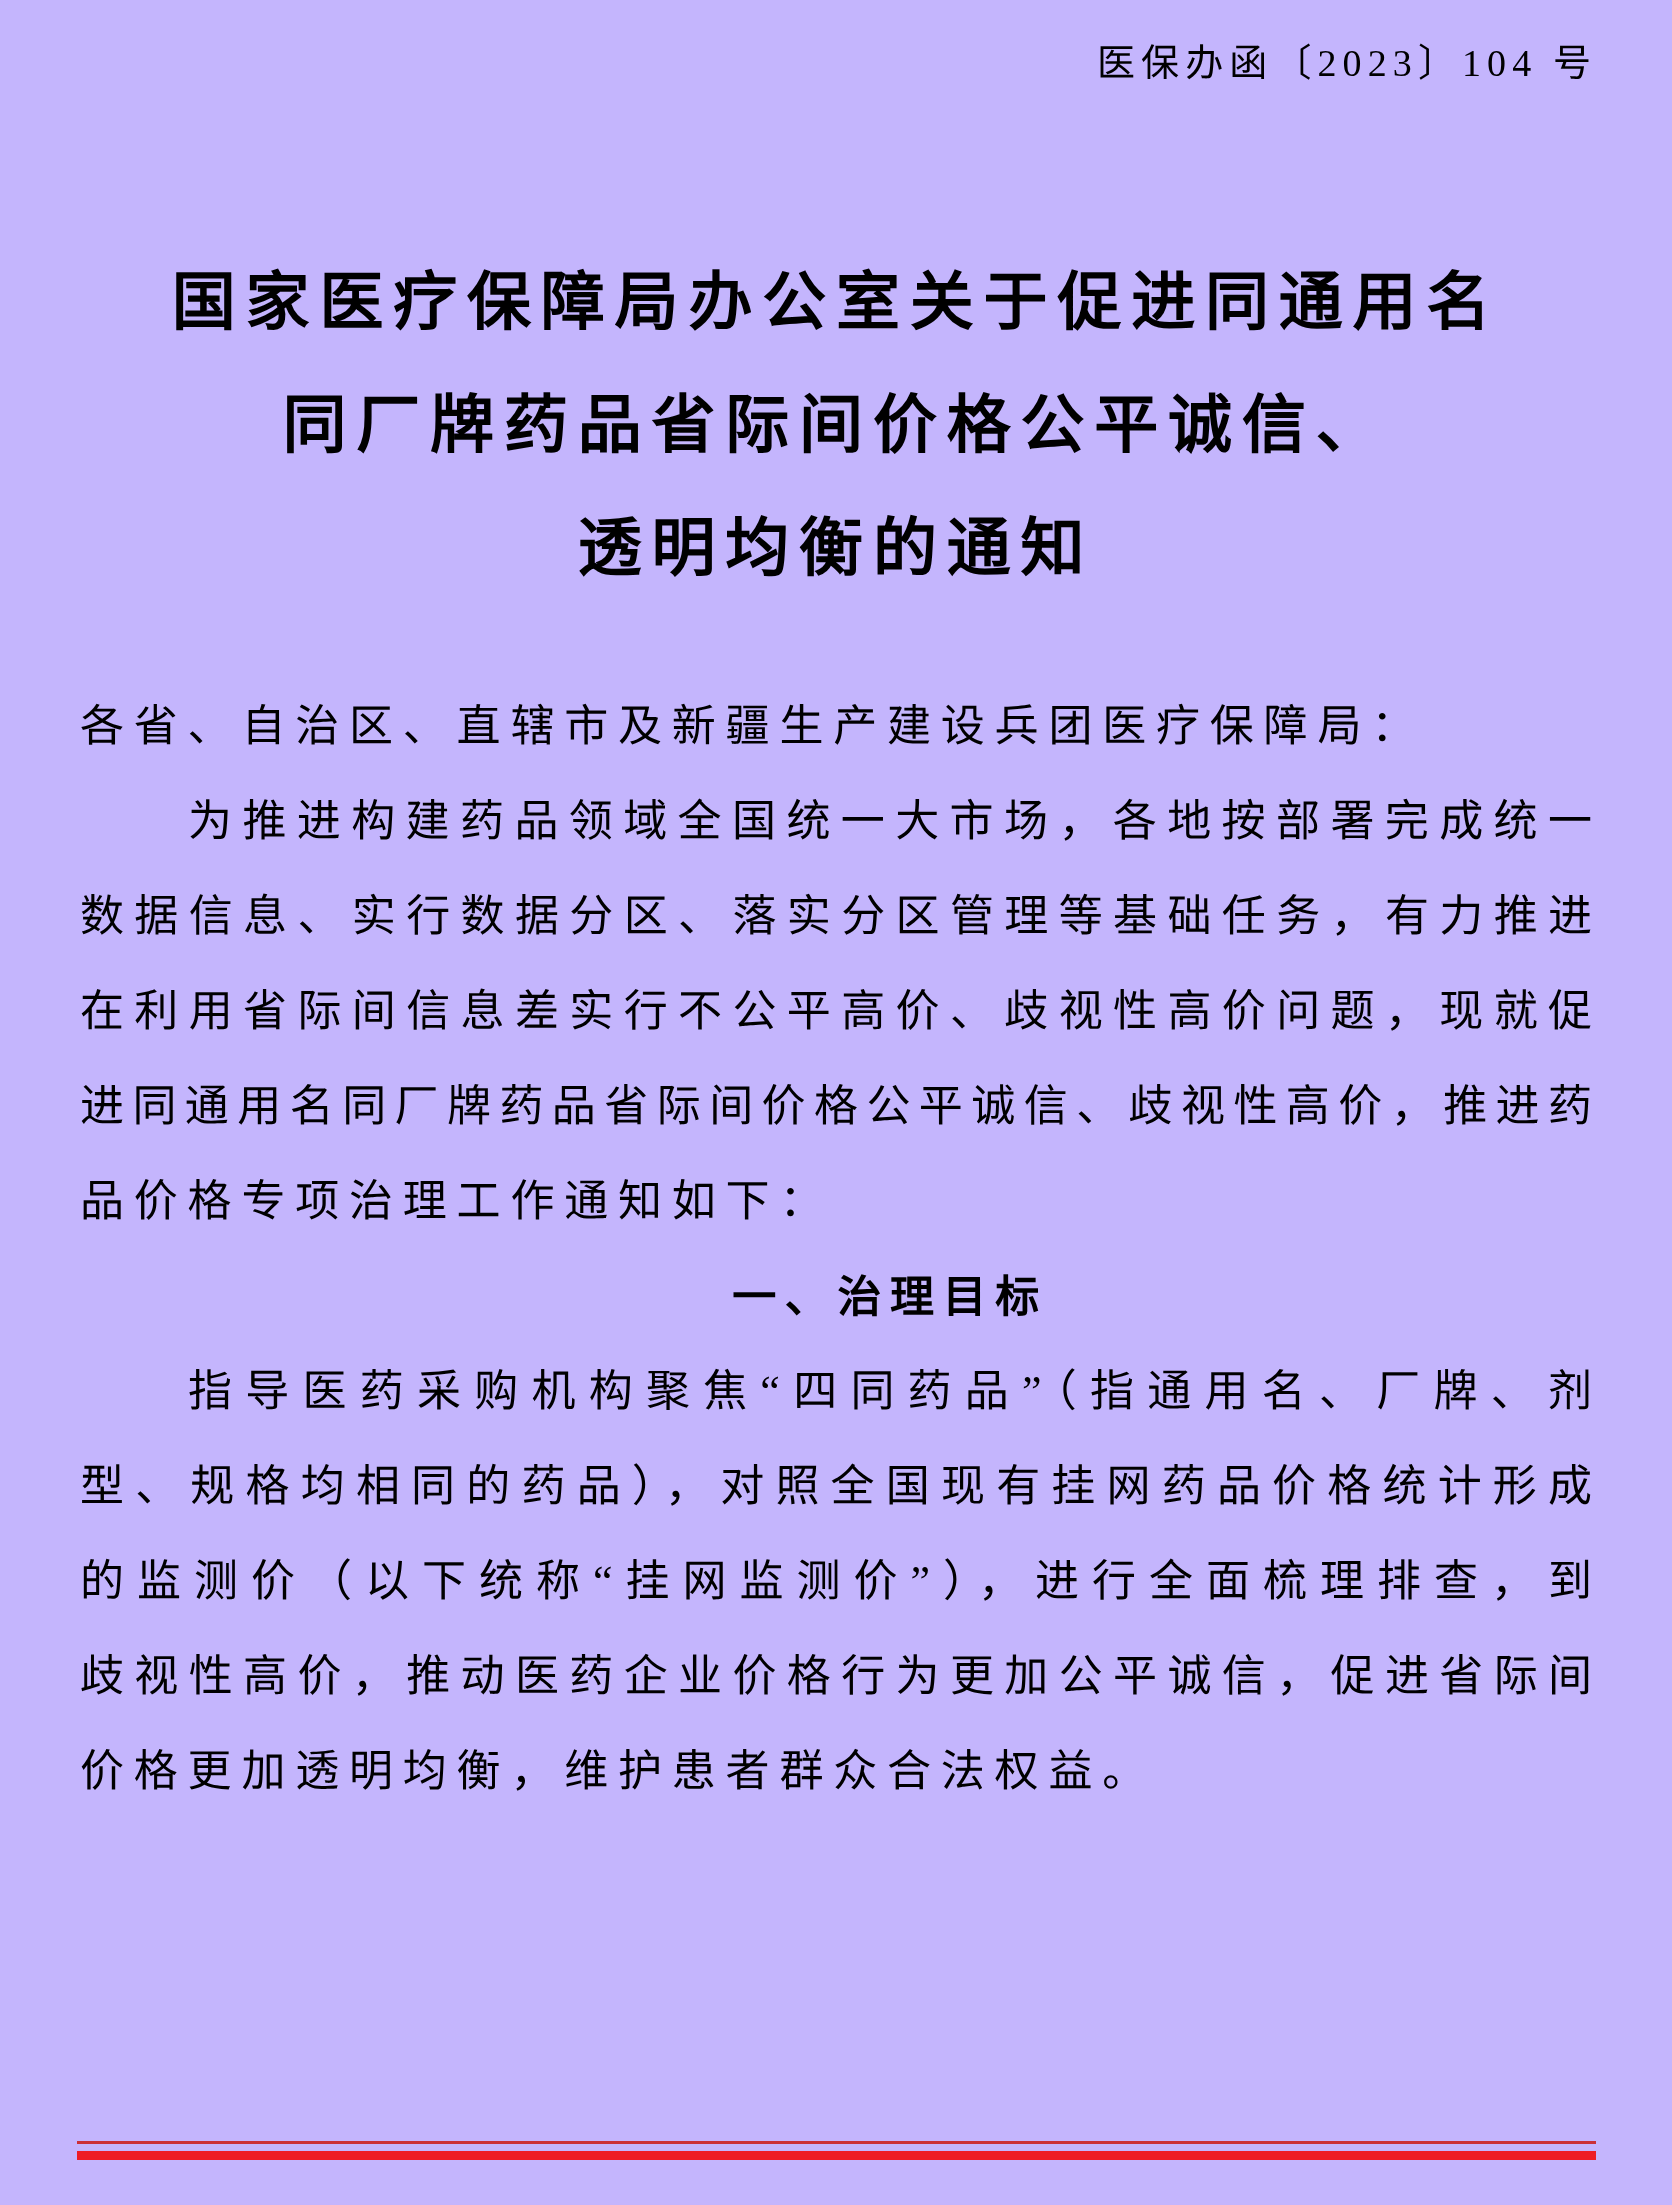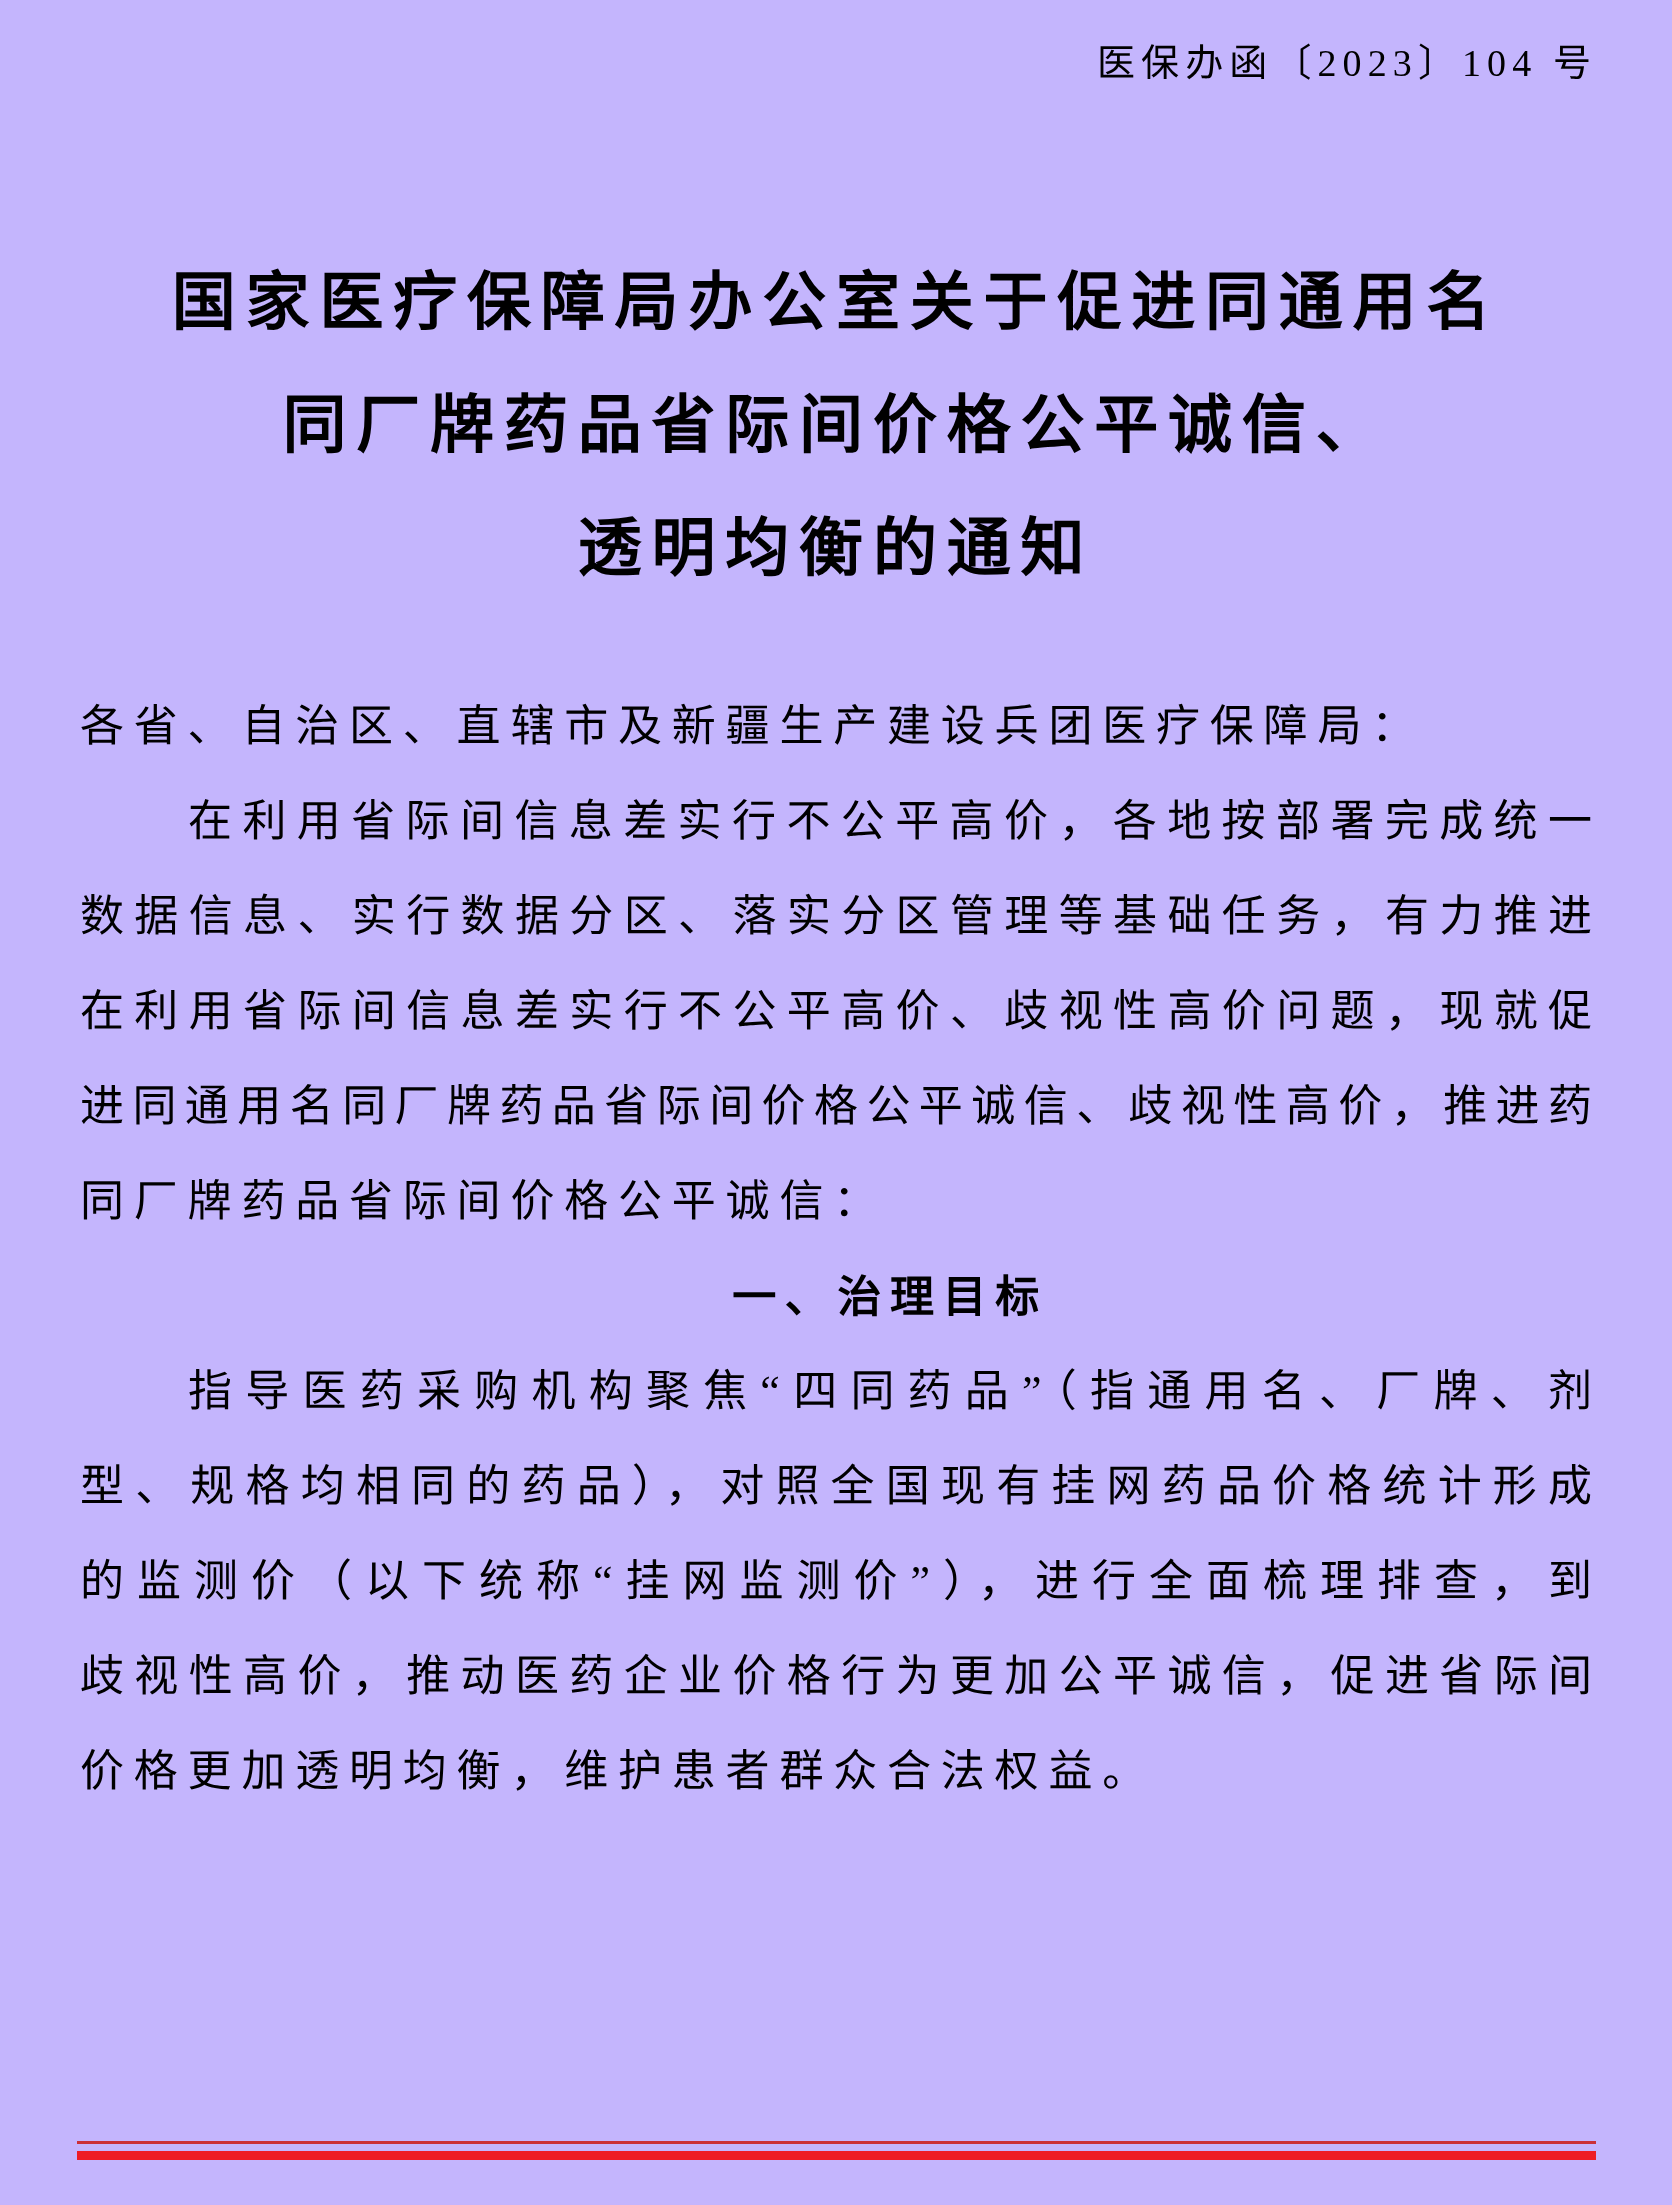--- a/index.html
+++ b/index.html
@@ -92,25 +92,25 @@
   <div class="doc-number">医保办函〔2023〕104 号</div>
 
   <div class="title-block">
     <div class="title-line">国家医疗保障局办公室关于促进同通用名</div>
     <div class="title-line">同厂牌药品省际间价格公平诚信、</div>
     <div class="title-line">透明均衡的通知</div>
   </div>
 
   <div class="body-block">
     <div class="body-line plain">各省、自治区、直辖市及新疆生产建设兵团医疗保障局：</div>
-    <div class="body-line justify indent">在利用省际间信息差实行不公平高价，各地按部署完成统一</div>
+    <div class="body-line justify indent">为推进构建药品领域全国统一大市场，各地按部署完成统一</div>
     <div class="body-line justify">数据信息、实行数据分区、落实分区管理等基础任务，有力推进</div>
     <div class="body-line justify">在利用省际间信息差实行不公平高价、歧视性高价问题，现就促</div>
     <div class="body-line justify">进同通用名同厂牌药品省际间价格公平诚信、歧视性高价，推进药</div>
-    <div class="body-line plain">同厂牌药品省际间价格公平诚信：</div>
+    <div class="body-line plain">品价格专项治理工作通知如下：</div>
     <div class="body-line heading indent">一、治理目标</div>
     <div class="body-line justify indent">指导医药采购机构聚焦“四同药品”（指通用名、厂牌、剂</div>
     <div class="body-line justify">型、规格均相同的药品），对照全国现有挂网药品价格统计形成</div>
     <div class="body-line justify">的监测价（以下统称“挂网监测价”），进行全面梳理排查，到</div>
     <div class="body-line justify">歧视性高价，推动医药企业价格行为更加公平诚信，促进省际间</div>
     <div class="body-line plain">价格更加透明均衡，维护患者群众合法权益。</div>
   </div>
 
   <div class="rule-thin"></div>
   <div class="rule-thick"></div>

